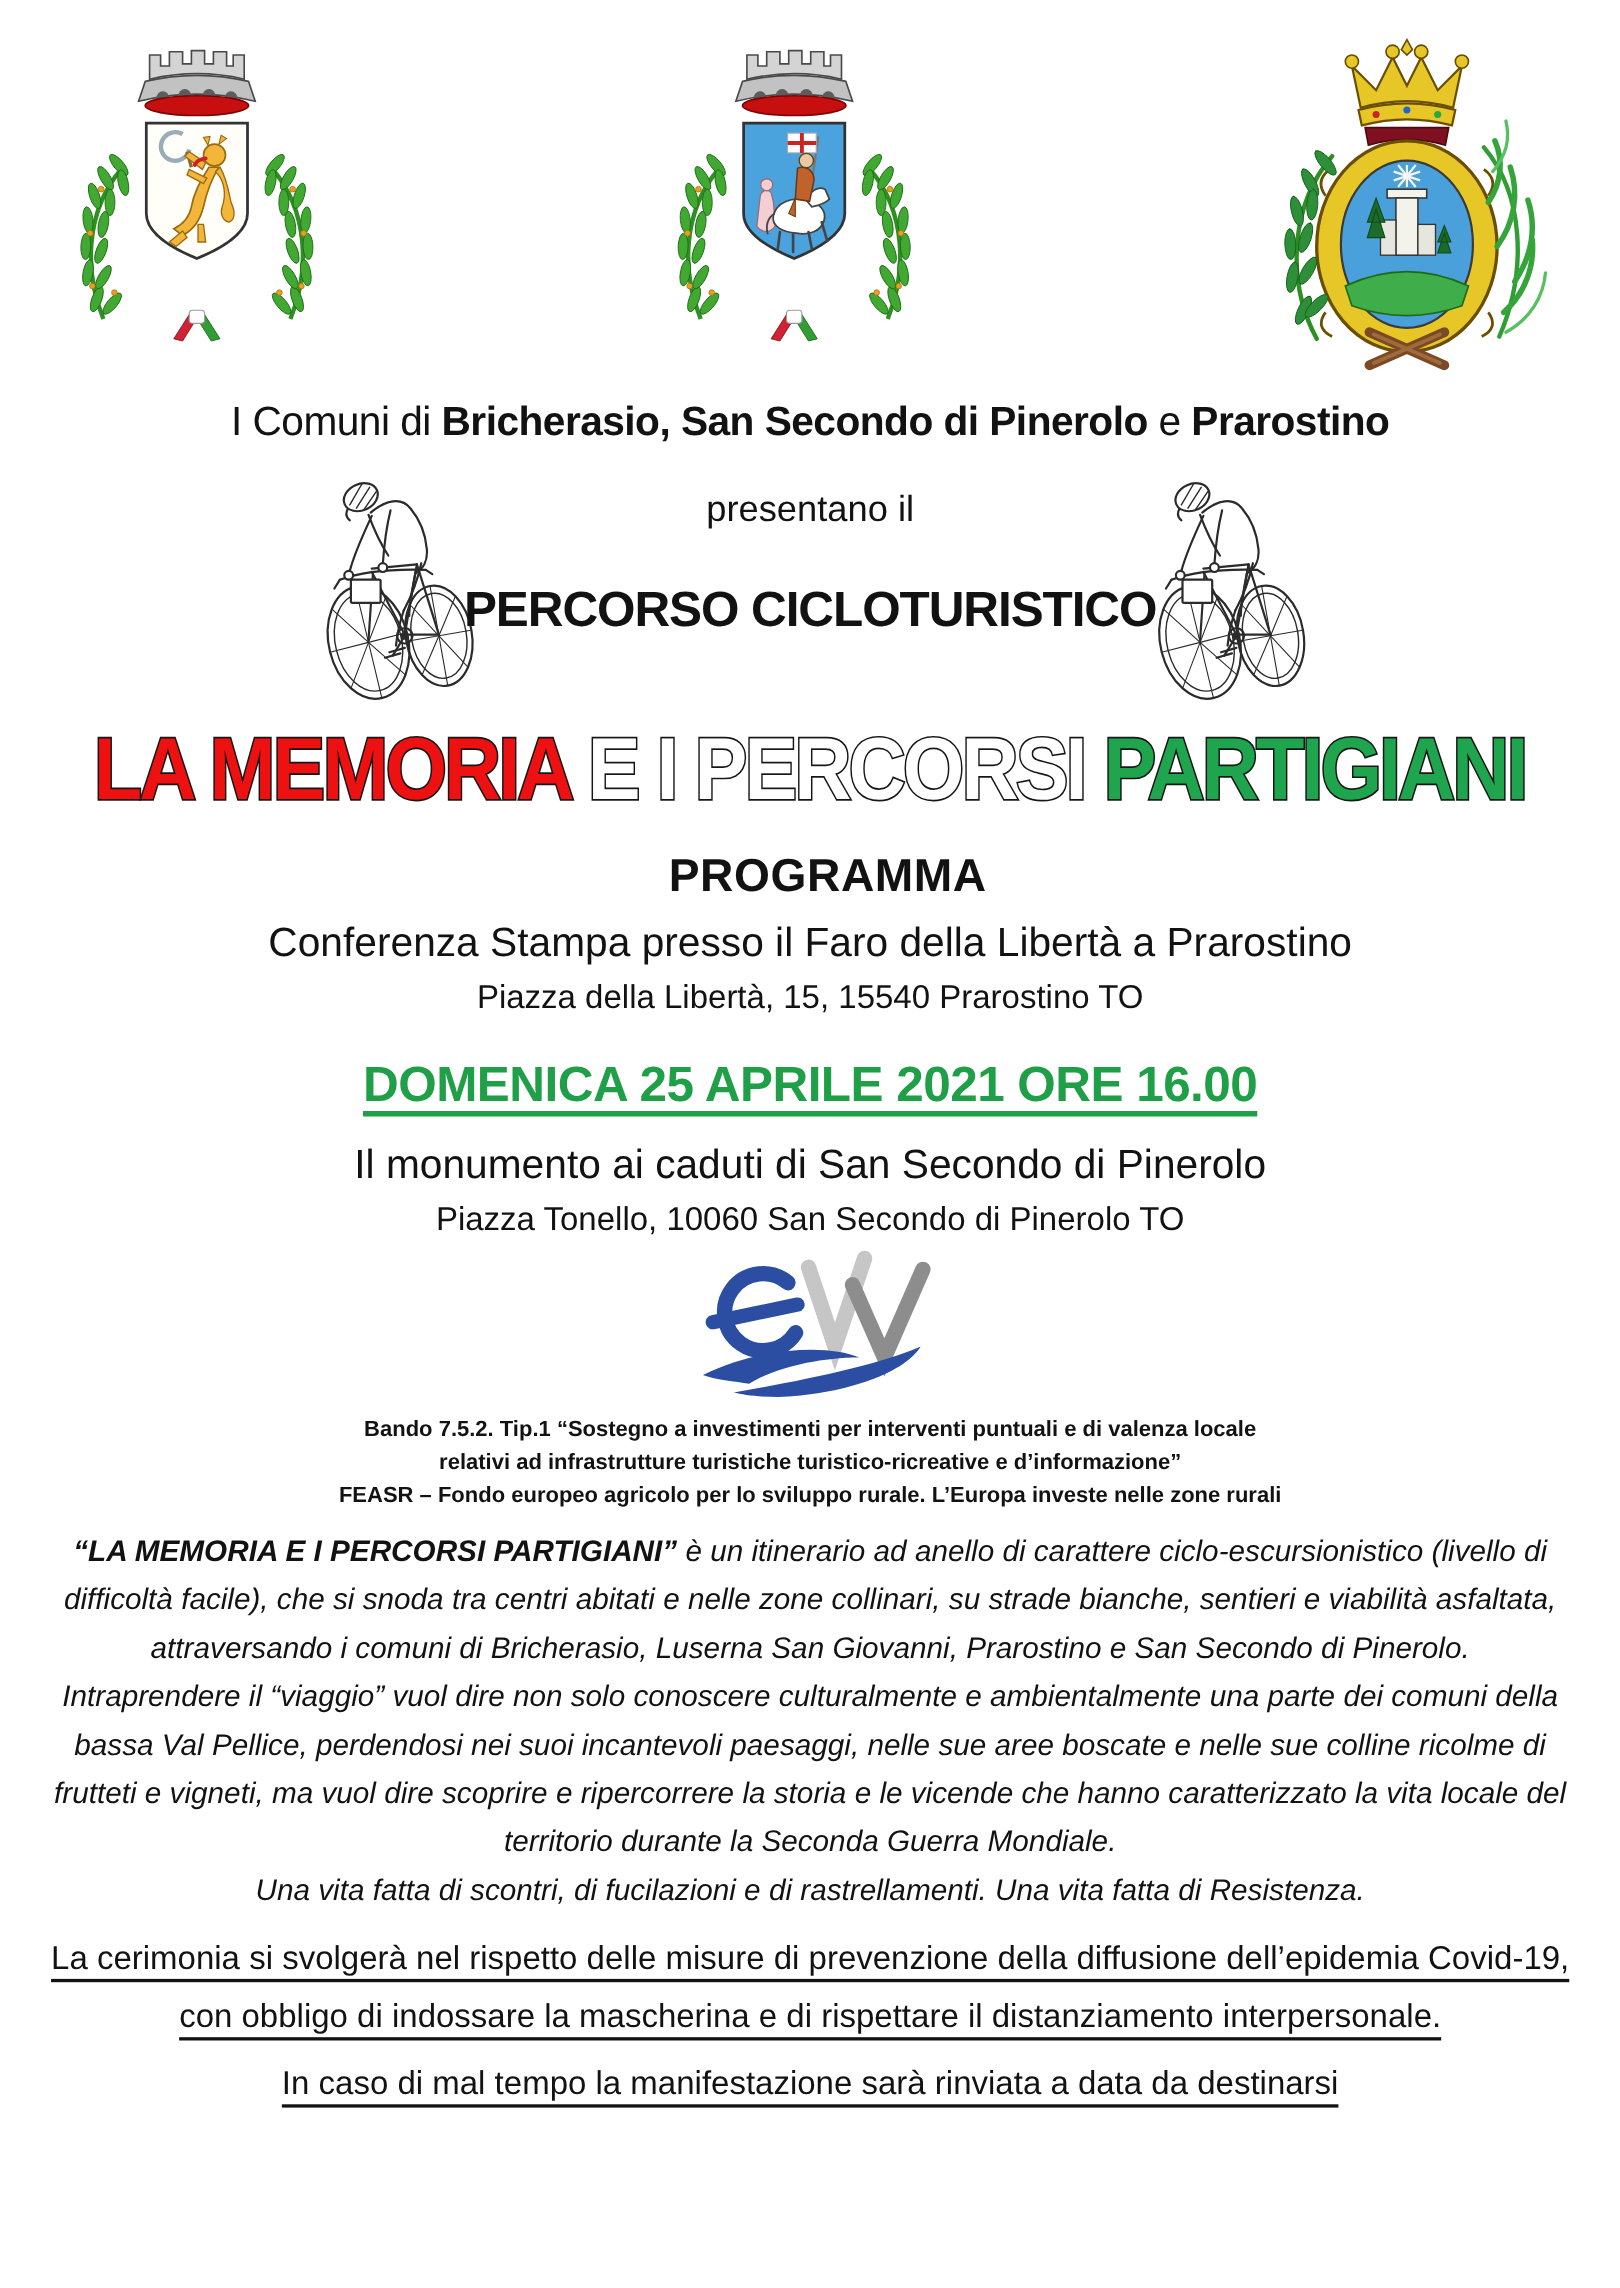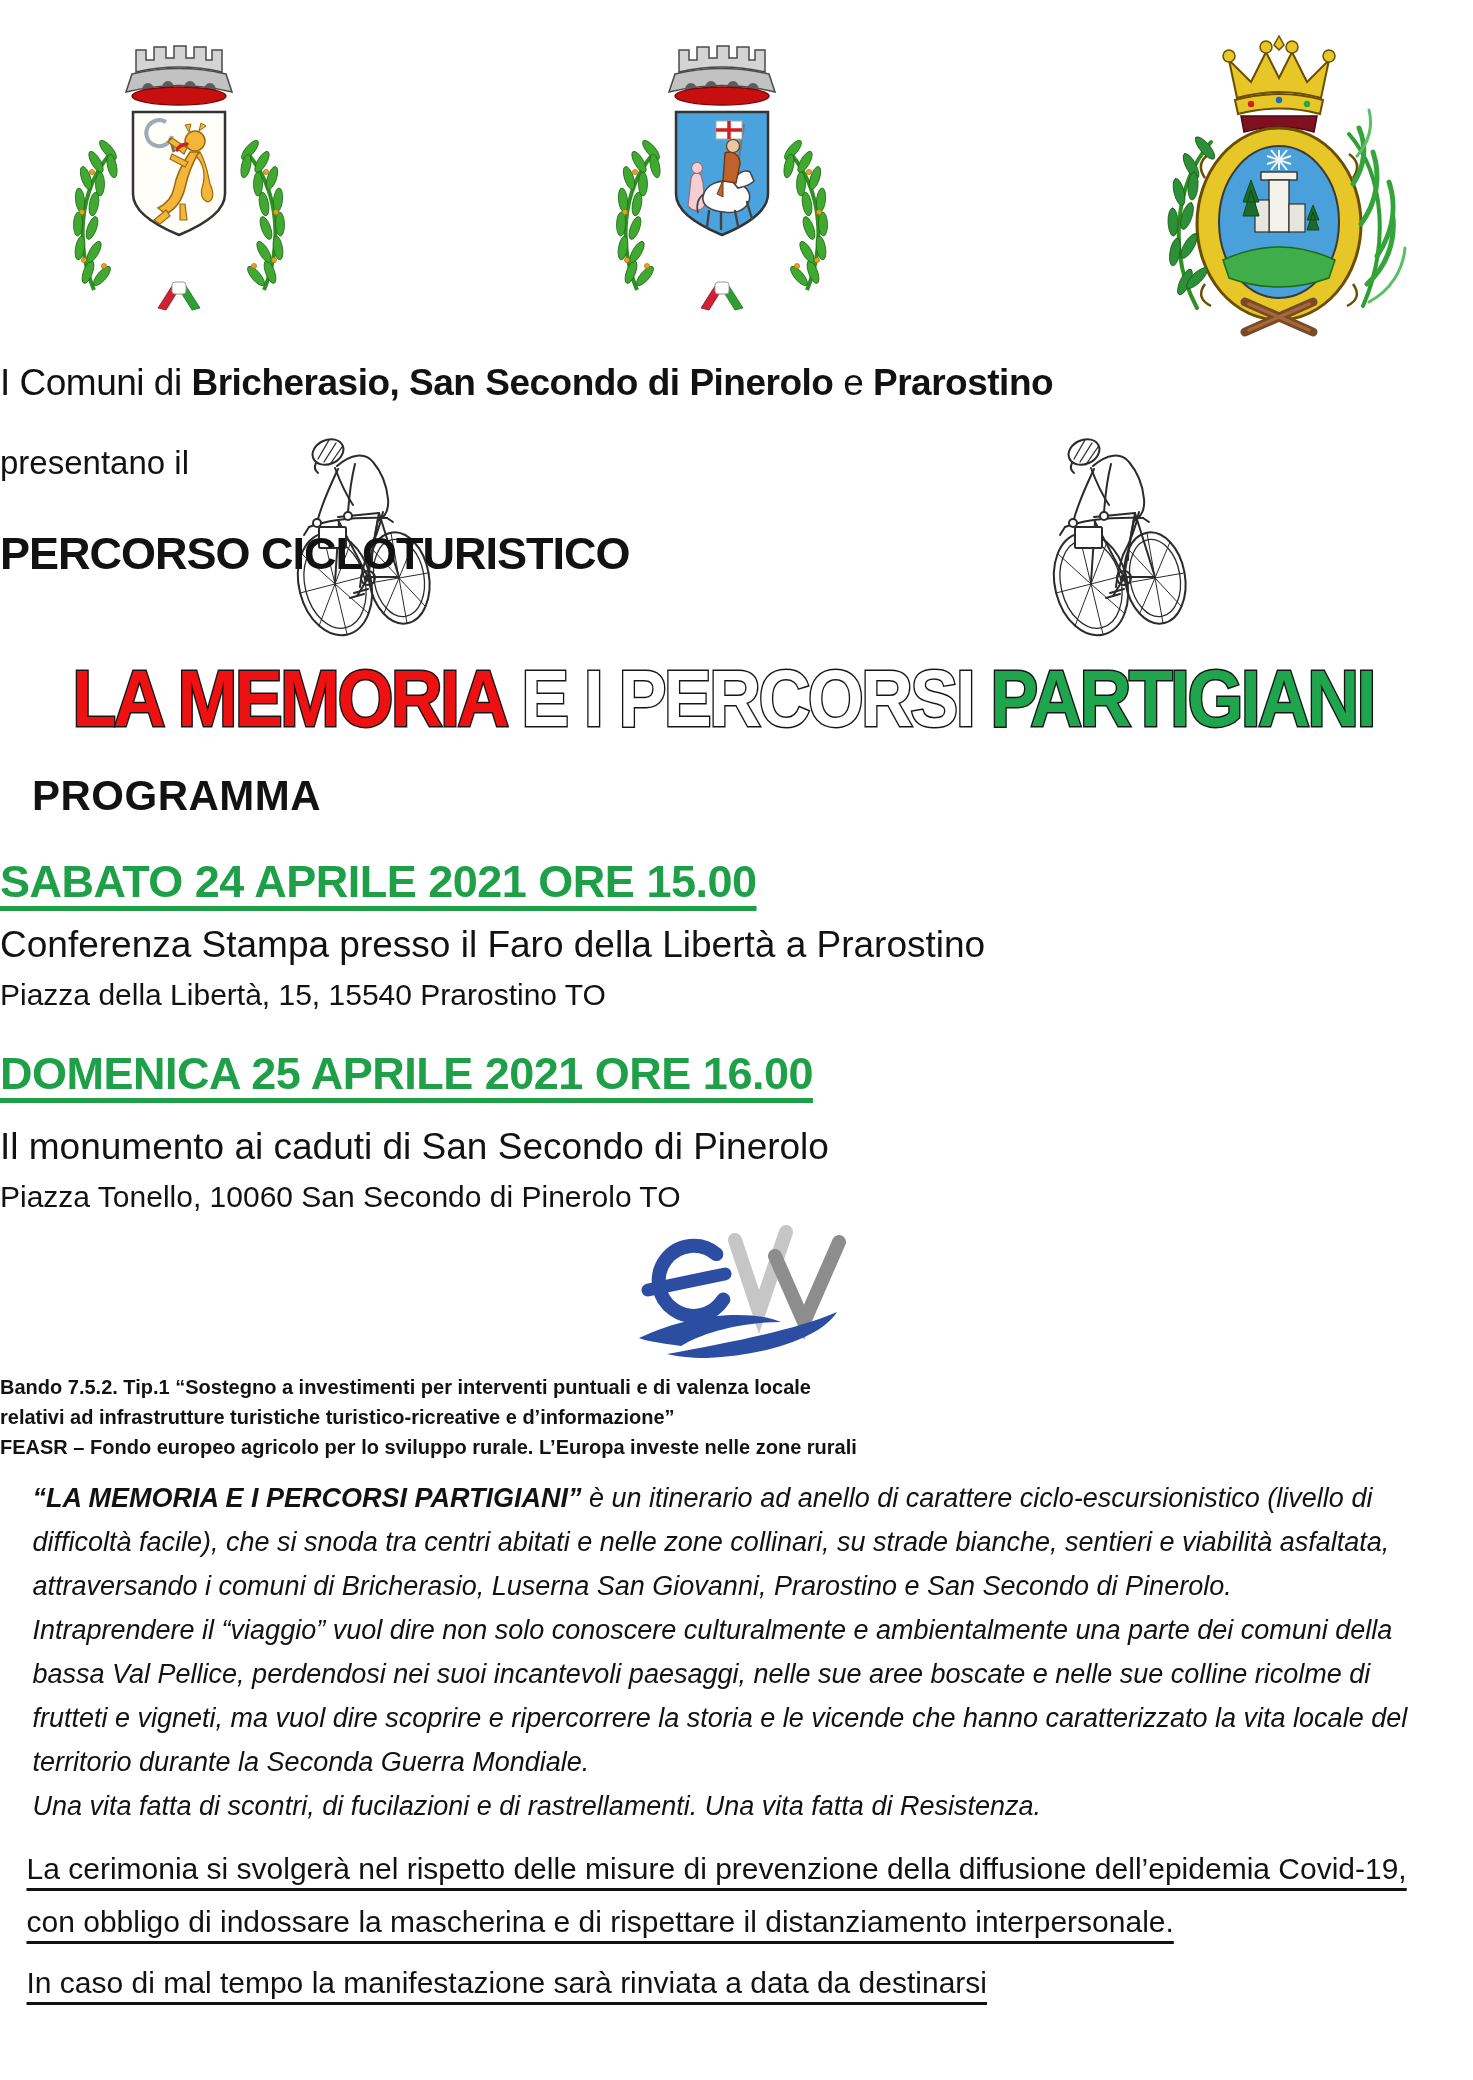--- a/index.html
+++ b/index.html
@@ -5,20 +5,21 @@
   html,body{margin:0;padding:0;background:#ffffff;}
   .poster{
     position:relative;
     width:1473px;
     height:2080px;
     margin:0 auto;
     background:#ffffff;
     overflow:hidden;
     font-family:"Liberation Sans", sans-serif;
     color:#121212;
+    text-align:center;
   }
   
   .crest-row{
     display:flex;
     justify-content:space-between;
     align-items:flex-start;
     padding:34px 54px 0 54px;
     height:312px;
     box-sizing:border-box;
   }
@@ -382,21 +383,20 @@
 
     <p class="presenting">presentano il</p>
     <h2 class="event-type">PERCORSO CICLOTURISTICO</h2>
   </div>
 
   <h1 class="main-title"><span class="title-inner"><span class="t-red">LA MEMORIA</span><span class="t-white"> E I PERCORSI </span><span class="t-green">PARTIGIANI</span></span></h1>
 
   <h2 class="programma">PROGRAMMA</h2>
 
   <section>
-    <h3 class="event-date">SABATO 24 APRILE 2021 ORE 15.00</h3>
     <p class="event-line">Conferenza Stampa presso il Faro della Libertà a Prarostino</p>
     <p class="event-address">Piazza della Libertà, 15, 15540 Prarostino TO</p>
   </section>
 
   <section>
     <h3 class="event-date">DOMENICA 25 APRILE 2021 ORE 16.00</h3>
     <p class="event-line second">Il monumento ai caduti di San Secondo di Pinerolo</p>
     <p class="event-address">Piazza Tonello, 10060 San Secondo di Pinerolo TO</p>
   </section>
 

